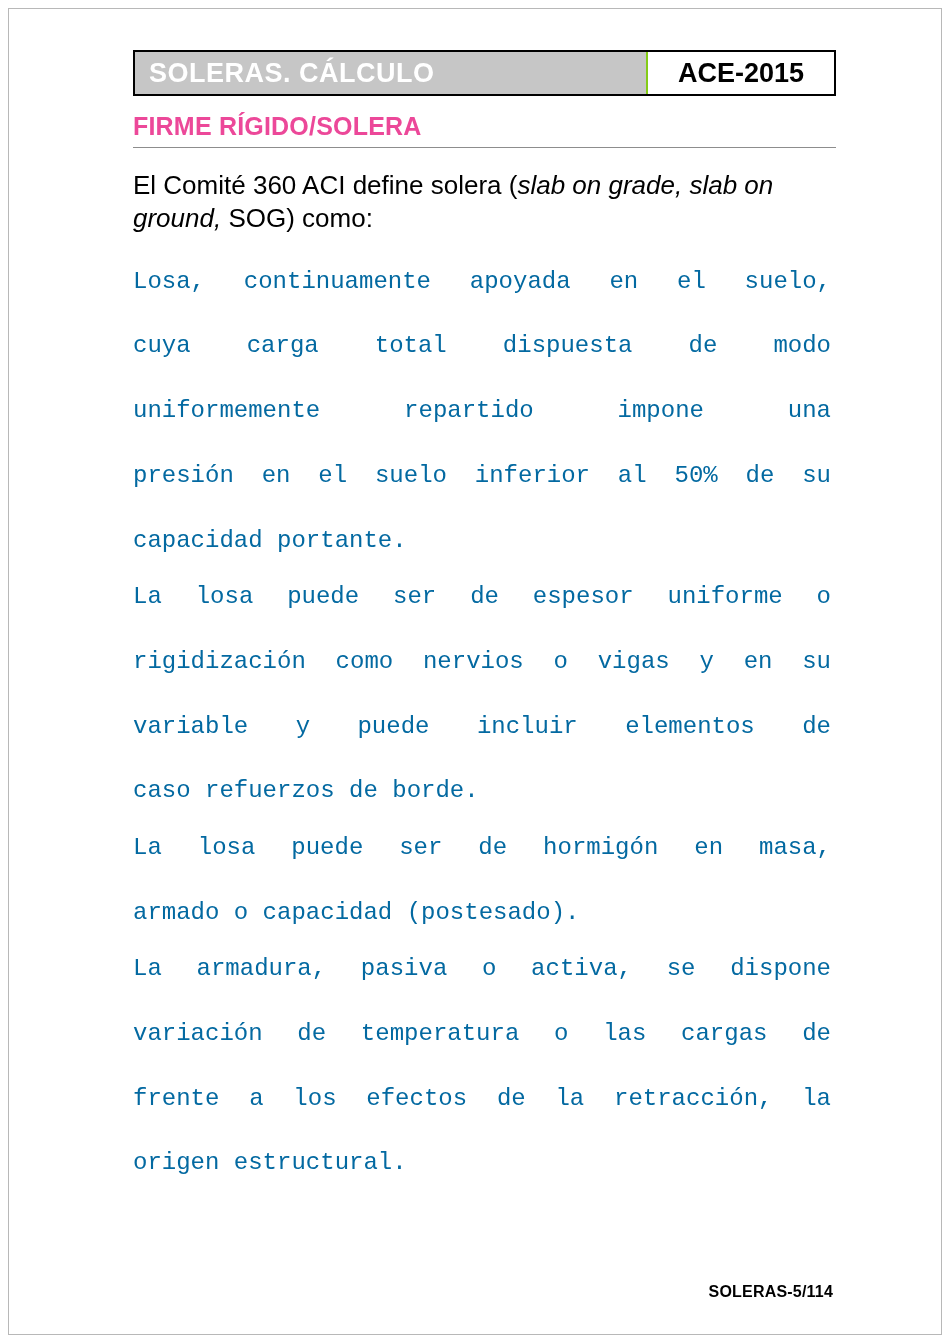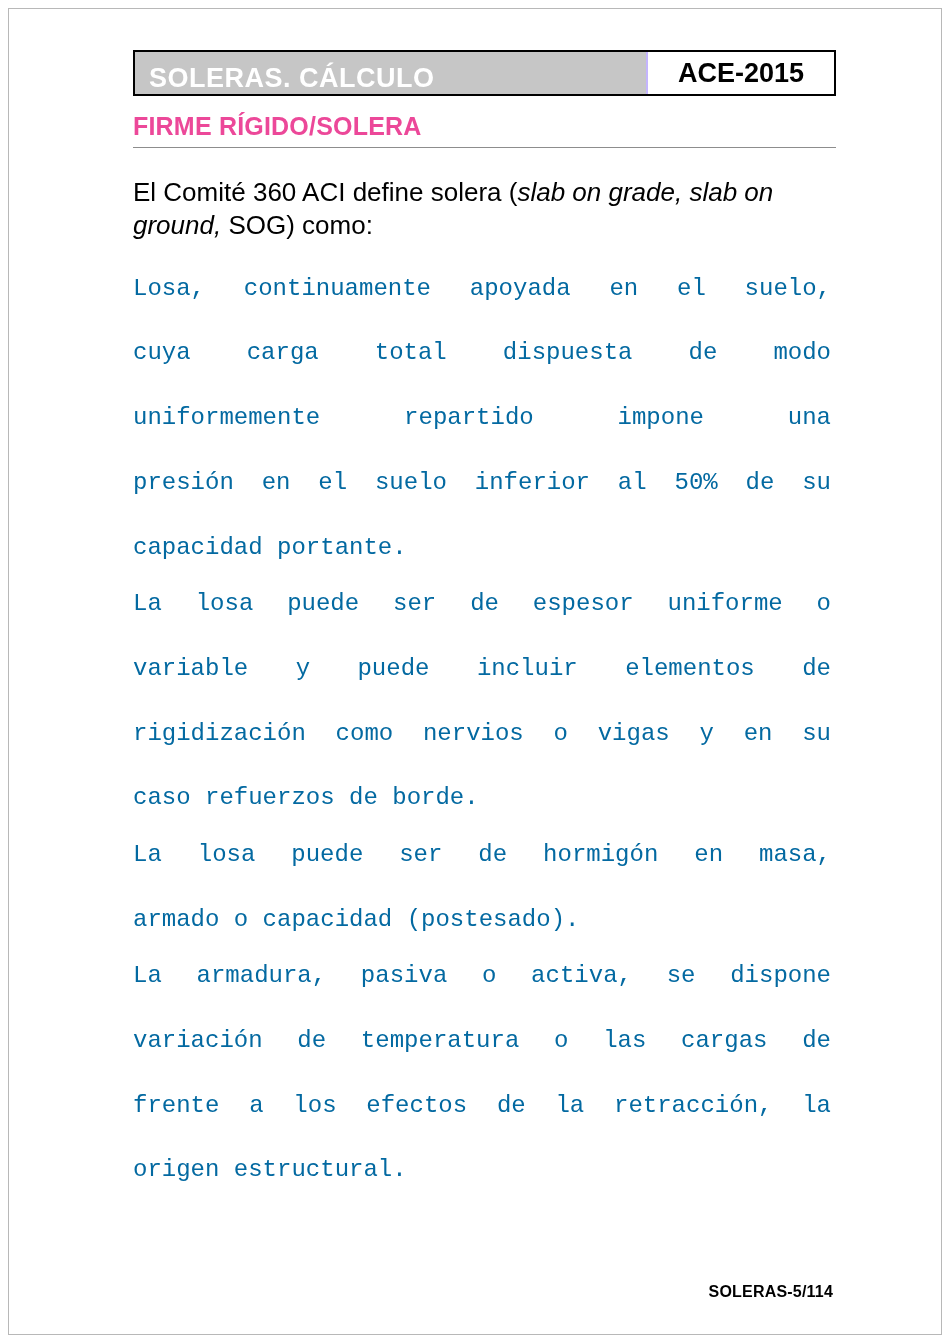--- a/index.html
+++ b/index.html
@@ -40,34 +40,34 @@
     align-items: stretch;
     width: 703px;
     height: 46px;
     border: 2px solid #000000;
     box-sizing: border-box;
   }
   .header-left {
     flex: 1 1 auto;
     background: #c6c6c6;
     display: flex;
-    align-items: flex-end;
+    align-items: center;
     padding-left: 14px;
     box-sizing: border-box;
   }
   .header-left span {
     font-size: 27px;
     font-weight: bold;
     letter-spacing: 0.5px;
     color: #ffffff;
   }
   .header-right {
     flex: 0 0 188px;
     background: #ffffff;
-    border-left: 2px solid #c4b5fd;
+    border-left: 2px solid #84cc16;
     display: flex;
     align-items: center;
     justify-content: center;
     box-sizing: border-box;
   }
   .header-right span {
     font-size: 27px;
     font-weight: bold;
     color: #000000;
   }
@@ -80,21 +80,21 @@
     letter-spacing: 0.2px;
   }
   .title-rule {
     margin-top: 6px;
     width: 703px;
     height: 1px;
     background: #8d8d8d;
   }
   
   .lead {
-    margin-top: 28px;
+    margin-top: 21px;
     width: 700px;
     font-size: 26px;
     line-height: 1.28;
     color: #000000;
   }
   .lead em {
     font-style: italic;
   }
   
   .mono-block {
@@ -171,22 +171,22 @@
       <div class="mono-p">
         <span class="justify-line">Losa, continuamente apoyada en el suelo,</span>
         <span class="justify-line">cuya carga total dispuesta de modo</span>
         <span class="justify-line">uniformemente repartido impone una</span>
         <span class="justify-line">presión en el suelo inferior al 50% de su</span>
         <span class="last-line">capacidad portante.</span>
       </div>
 
       <div class="mono-p">
         <span class="justify-line">La losa puede ser de espesor uniforme o</span>
+        <span class="justify-line">rigidización como nervios o vigas y en su</span>
         <span class="justify-line">variable y puede incluir elementos de</span>
-        <span class="justify-line">rigidización como nervios o vigas y en su</span>
         <span class="last-line">caso refuerzos de borde.</span>
       </div>
 
       <div class="mono-p">
         <span class="justify-line">La losa puede ser de hormigón en masa,</span>
         <span class="last-line">armado o capacidad (postesado).</span>
       </div>
 
       <div class="mono-p">
         <span class="justify-line">La armadura, pasiva o activa, se dispone</span>

